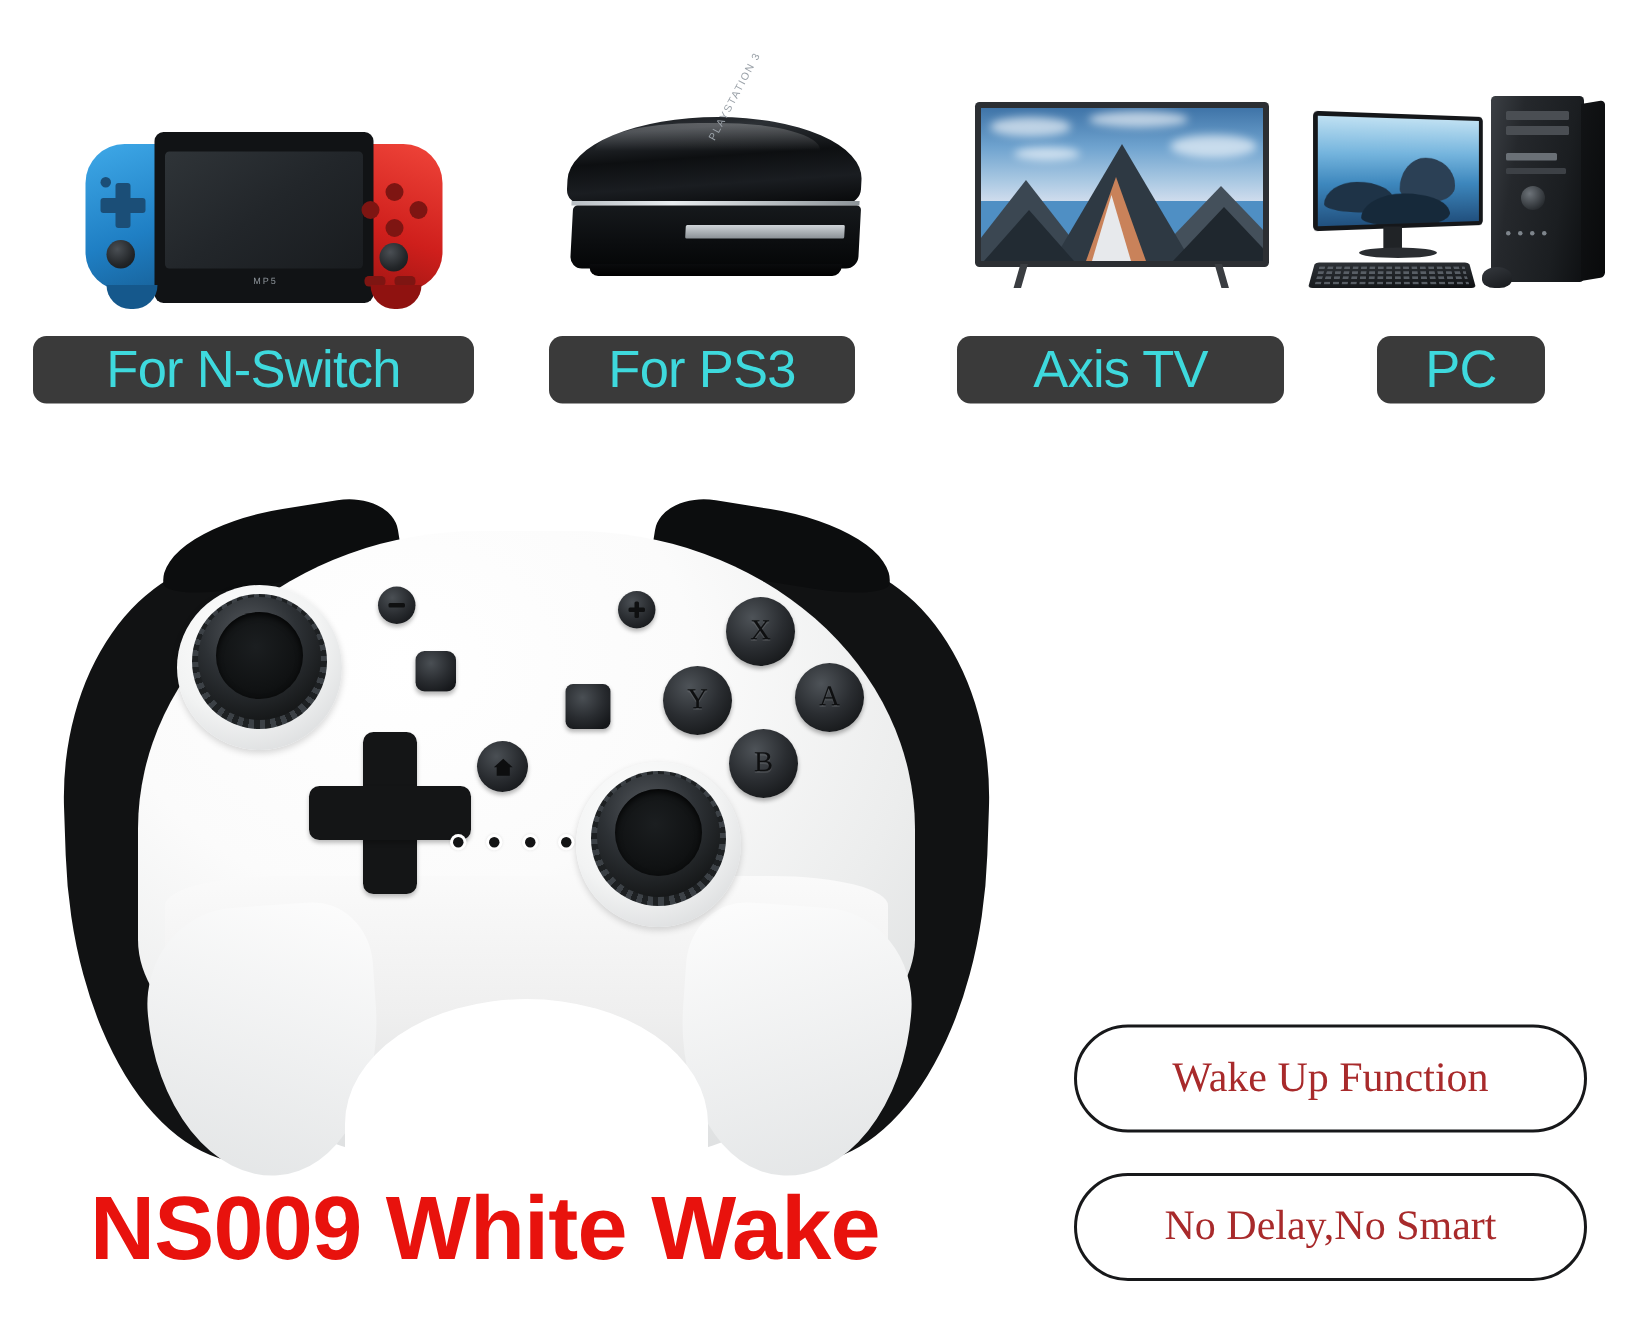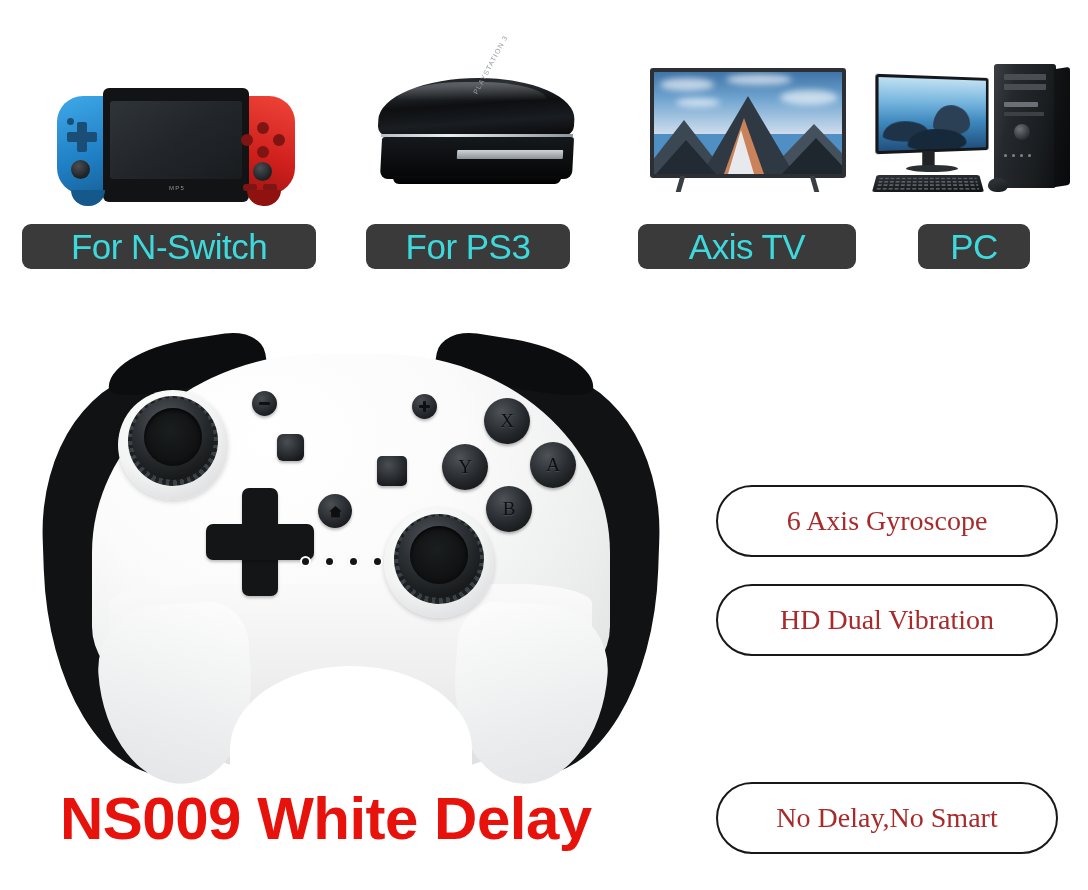--- a/index.html
+++ b/index.html
@@ -549,19 +549,18 @@
   <div class="face-btn" style="left:452px; top:150px; width:46px; height:46px;">B</div>
 
   <div class="ctrl-layer">
     <div class="led-dot" style="left:268px; top:222px;"></div>
     <div class="led-dot" style="left:292px; top:222px;"></div>
     <div class="led-dot" style="left:316px; top:222px;"></div>
     <div class="led-dot" style="left:340px; top:222px;"></div>
   </div>
 </div>
 
-<div id="product-title">NS009 White Delay</div>
+<div id="product-title">NS009 White Wake</div>
 
 <div id="feature-list">
-  <div class="feature-pill" style="top:99px;">6 Axis Gyroscope</div>
-  <div class="feature-pill" style="top:198px;">HD Dual Vibration</div>
+  <div class="feature-pill" style="top:297px;">Wake Up Function</div>
   <div class="feature-pill" style="top:396px;">No Delay,No Smart</div>
 </div>
 
 </body></html>

